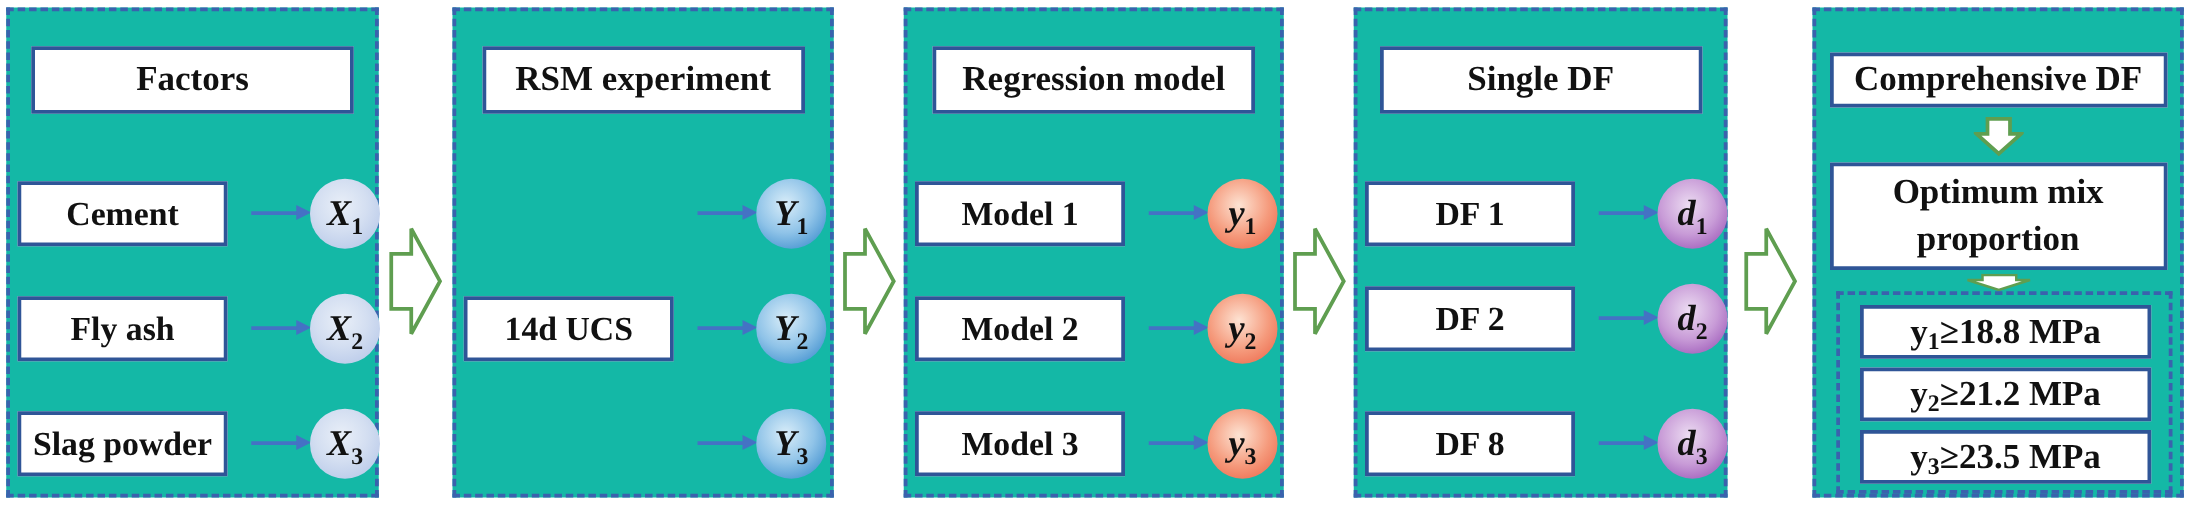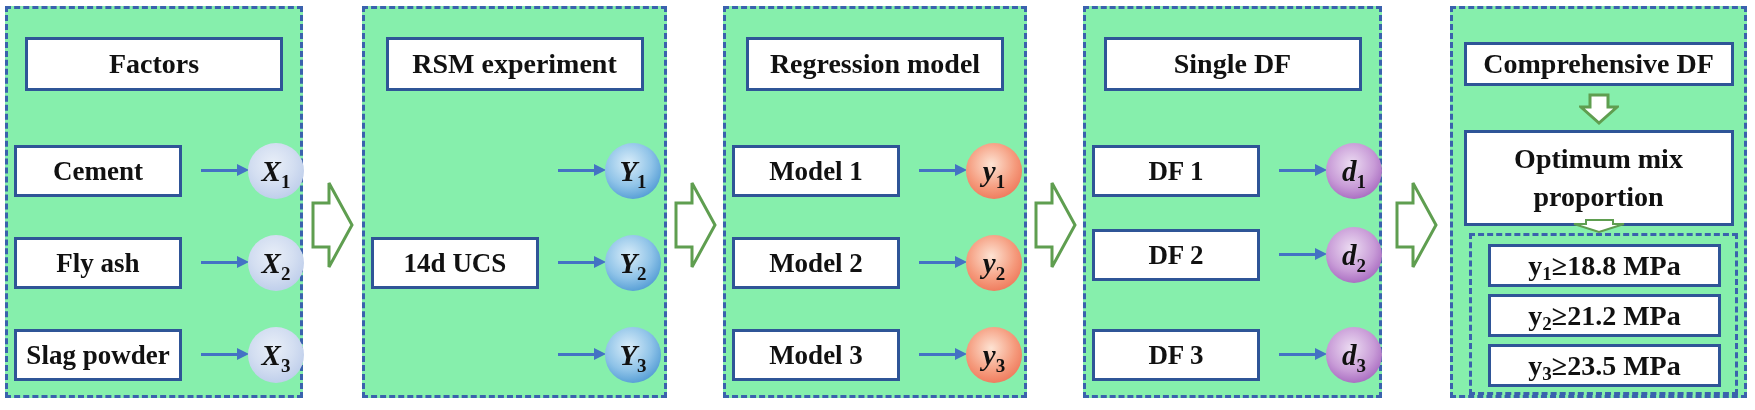--- a/index.html
+++ b/index.html
@@ -11,21 +11,21 @@
     --node-y-upper:#3f8fce;
     --node-y-lower:#ec6a4d;
     --node-d:#9c59b8;
     --text:#111111;
   }
   *{box-sizing:border-box;margin:0;padding:0;}
   html,body{background:#ffffff;}
   body{font-family:"Liberation Serif","DejaVu Serif",serif;color:var(--text);}
   .stage{position:relative;width:1755px;height:410px;background:#ffffff;overflow:hidden;}
 
-  .panel{position:absolute;top:6px;height:392px;border:3px dashed var(--panel-border);background:#86efac;}
+  .panel{position:absolute;top:6px;height:392px;border:3px dashed var(--panel-border);background:#14b8a6;}
   .ptitle{position:absolute;top:28px;left:50%;transform:translateX(-50%);width:258px;height:54px;
           border:3px solid var(--box-border);background:#ffffff;display:flex;align-items:center;justify-content:center;
           font-weight:700;font-size:28px;white-space:nowrap;}
 
   .row{position:absolute;left:0;width:100%;height:52px;}
   .ibox{position:absolute;left:6px;width:168px;height:52px;border:3px solid var(--box-border);background:#ffffff;
         display:flex;align-items:center;justify-content:center;font-weight:700;font-size:27px;white-space:nowrap;}
   .conn{position:absolute;left:193px;top:50%;width:37px;height:3px;margin-top:-2px;background:var(--connector-blue);}
   .conn::after{content:"";position:absolute;right:-11px;top:-5px;width:0;height:0;
         border-left:12px solid var(--connector-blue);border-top:6px solid transparent;border-bottom:6px solid transparent;}
@@ -167,21 +167,21 @@
     </div>
     <div class="row" style="top:220px">
       <div class="ibox">DF 2</div>
       <div class="conn"></div>
       <div class="circle c-d">
           <span class="nb">d</span>
           <span class="ns">2</span>
         </div>
     </div>
     <div class="row" style="top:320px">
-      <div class="ibox">DF 3</div>
+      <div class="ibox">DF 8</div>
       <div class="conn"></div>
       <div class="circle c-d">
           <span class="nb">d</span>
           <span class="ns">3</span>
         </div>
     </div>
   </div>
 
   <div class="flow-arrow" style="left:1395px">
     <svg width="44" height="88" viewBox="0 0 44 88">
@@ -189,21 +189,21 @@
       </svg>
   </div>
 
   <div class="panel" style="left:1450px;width:297px">
     <div class="ptitle" style="top:33px;width:270px;height:44px">Comprehensive DF</div>
     <div class="p5-down" style="top:84px">
       <svg width="40" height="32" viewBox="0 0 40 32">
           <polygon points="11,2 29,2 29,14 38,14 20,30 2,14 11,14" fill="#ffffff" stroke="#5f9e50" stroke-width="3"></polygon>
         </svg>
     </div>
-    <div class="p5-box" style="top:121px;width:270px;height:96px;padding:12px 14px">Optimum mix proportion</div>
+    <div class="p5-box" style="top:121px;width:270px;height:86px;padding:12px 14px">Optimum mix proportion</div>
     <div class="p5-down" style="top:210px">
       <svg width="54" height="14" viewBox="0 0 54 14">
           <polygon points="14,1 41,1 41,5 52,5 27,13 2,5 14,5" fill="#ffffff" stroke="#5f9e50" stroke-width="2"></polygon>
         </svg>
     </div>
     <div class="subgroup">
       <div class="cbox" style="top:8px">
           <span>y</span>
           <span class="csub">1</span>
           <span>≥18.8 MPa</span>

